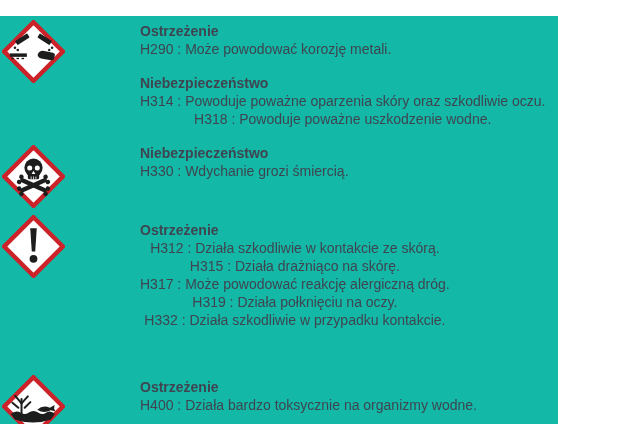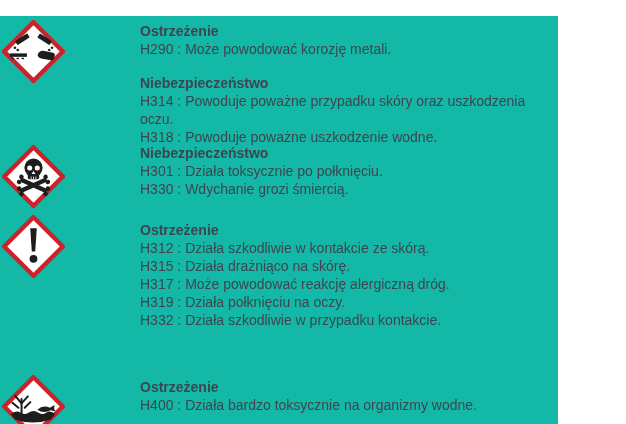--- a/index.html
+++ b/index.html
@@ -8,21 +8,21 @@
     width:558px; height:424px;
     background:#14b8a6;
     overflow:hidden;
     font-family:"Liberation Sans", sans-serif;
     color:#3e4551;
     margin-top:16px;
   }
   .picto { position:absolute; left:2px; width:63px; height:63px; }
   .tblock { position:absolute; left:140px; font-size:14px; line-height:18px; }
   .signal { font-weight:700; }
-  .stmt   { font-weight:400; }
+  .stmt   { font-weight:400;text-align:center; }
 </style>
 </head>
 <body>
 
 <div class="page">
 
   <svg class="picto" style="top:4px" viewBox="0 0 100 100">
     <path d="M50 3.5 96.5 50 50 96.5 3.5 50Z" fill="#ffffff" stroke="#cc2229" stroke-width="7"></path>
     <g fill="#1d1d1d">
       <g transform="rotate(-33 32 31)">
@@ -96,27 +96,26 @@
     </g>
   </svg>
 
   <div class="tblock" style="top:6px">
     <div class="signal">Ostrzeżenie</div>
     <div class="stmt">H290 : Może powodować korozję metali.</div>
   </div>
 
   <div class="tblock" style="top:58px">
     <div class="signal">Niebezpieczeństwo</div>
-    <div class="stmt">H314 : Powoduje poważne przypadku skóry oraz uszkodzenia oczu.</div>
+    <div class="stmt">H314 : Powoduje poważne oparzenia skóry oraz szkodliwie oczu.</div>
     <div class="stmt">H318 : Powoduje poważne uszkodzenie wodne.</div>
   </div>
 
   <div class="tblock" style="top:128px">
     <div class="signal">Niebezpieczeństwo</div>
-    <div class="stmt">H301 : Działa toksycznie po połknięciu.</div>
     <div class="stmt">H330 : Wdychanie grozi śmiercią.</div>
   </div>
 
   <div class="tblock" style="top:205px">
     <div class="signal">Ostrzeżenie</div>
     <div class="stmt">H312 : Działa szkodliwie w kontakcie ze skórą.</div>
     <div class="stmt">H315 : Działa drażniąco na skórę.</div>
     <div class="stmt">H317 : Może powodować reakcję alergiczną dróg.</div>
     <div class="stmt">H319 : Działa połknięciu na oczy.</div>
     <div class="stmt">H332 : Działa szkodliwie w przypadku kontakcie.</div>

